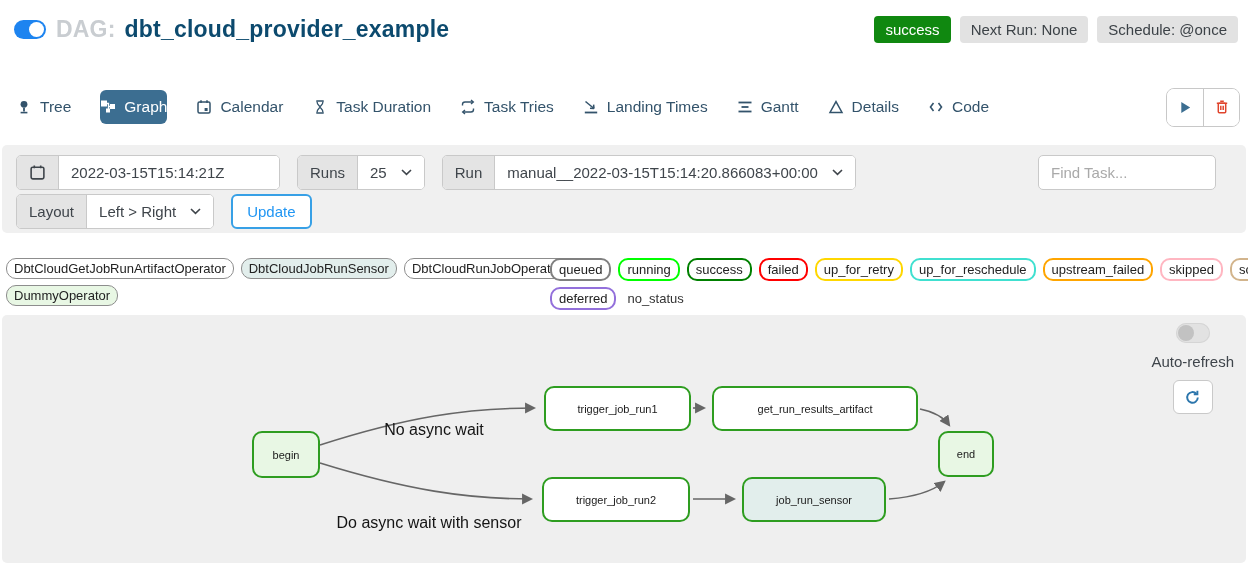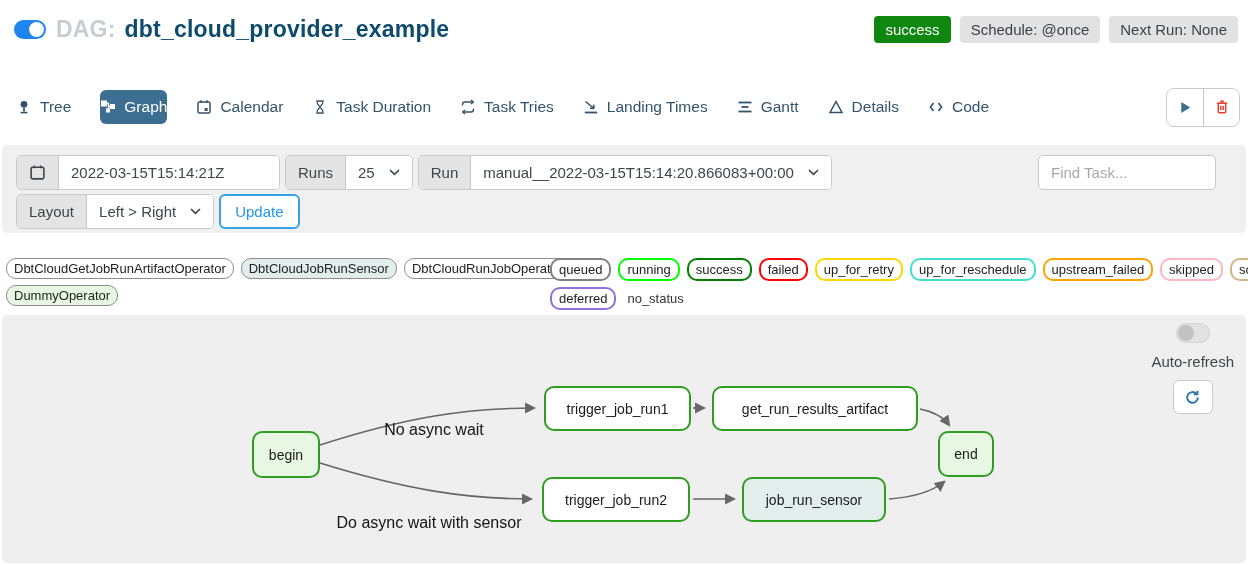--- a/index.html
+++ b/index.html
@@ -22,21 +22,21 @@
   .tabbar{position:absolute;top:88px;left:16px;right:8px;height:38px;display:flex;align-items:center;gap:29px;}
   .tab{display:flex;align-items:center;gap:8px;font-size:15.5px;color:#33536b;cursor:pointer;text-decoration:none;}
   .tab.active{color:#fff;border-radius:6px;padding:8px 0;}
   .ticon{display:flex;align-items:center;}
   .tab-actions{margin-left:auto;display:flex;border:1px solid #c8c8c8;border-radius:8px;overflow:hidden;background:#fff;}
   .tab-actions button{width:36px;height:37px;background:#fff;border:0;display:flex;align-items:center;justify-content:center;cursor:pointer;}
   .tab-actions button + button{border-left:1px solid #c8c8c8;}
 
   
   .filter-panel{position:absolute;top:145px;left:2px;right:2px;height:88px;background:#f0f0f0;border-radius:5px;box-sizing:border-box;padding:10px 14px 4px;}
-  .filter-row{display:flex;gap:5px;height:35px;margin-bottom:4px;position:relative;align-items:stretch;}
+  .filter-row{display:flex;gap:17px;height:35px;margin-bottom:4px;position:relative;align-items:stretch;}
   .input-group{display:flex;border:1px solid #c9c9c9;border-radius:5px;overflow:hidden;background:#fff;height:35px;box-sizing:border-box;}
   .addon{background:#e4e4e4;border-right:1px solid #c9c9c9;padding:0 12px;display:flex;align-items:center;font-size:15px;color:#3f454b;white-space:nowrap;}
   .text-input{border:0;outline:none;padding:0 12px;font-size:15px;color:#3f454b;font-family:"Liberation Sans",sans-serif;background:#fff;}
   .sel{display:flex;align-items:center;gap:14px;padding:0 12px;font-size:15px;color:#3f454b;cursor:pointer;background:#fff;white-space:nowrap;}
   .find-task{position:absolute;right:16px;top:0;width:178px;height:35px;box-sizing:border-box;border:1px solid #c9c9c9;border-radius:5px;padding:0 12px;font-size:15px;color:#3f454b;font-family:"Liberation Sans",sans-serif;outline:none;}
   .find-task::placeholder{color:#a9a9a9;}
   .update-btn{background:#fff;border:2px solid #37a0e6;border-radius:6px;color:#2196f3;font-size:15px;font-weight:500;padding:0 14px;height:35px;cursor:pointer;font-family:"Liberation Sans",sans-serif;}
 
   
   .legend{position:absolute;top:258px;left:6px;right:6px;display:flex;align-items:flex-start;}
@@ -48,38 +48,38 @@
   .pill.plain{border:0;padding:2px 4px;color:#333;}
 
   
   .graph-panel{position:absolute;top:315px;left:2px;right:2px;height:248px;background:#efefef;border-radius:5px;}
   .graph-controls{position:absolute;top:8px;right:12px;display:flex;align-items:center;gap:10px;z-index:3;flex-direction:column;}
   .ar-toggle{width:34px;height:20px;border-radius:10px;background:#e2e2e2;position:relative;display:inline-block;cursor:pointer;box-shadow:inset 0 0 0 1px #d5d5d5;}
   .ar-knob{position:absolute;left:2px;top:2px;width:16px;height:16px;border-radius:50%;background:#c2c2c2;}
   .ar-label{font-size:15px;color:#3f454b;}
   .refresh-btn{width:40px;height:34px;background:#fff;border:1px solid #c9c9c9;border-radius:6px;display:flex;align-items:center;justify-content:center;cursor:pointer;}
   .edges{position:absolute;left:0;top:0;width:100%;height:100%;}
-  .node{position:absolute;display:flex;align-items:center;justify-content:center;border:2.5px solid;border-radius:10px;font-size:14px;font-weight:500;color:#1a1a1a;box-sizing:border-box;cursor:pointer;z-index:2;white-space:nowrap;}
+  .node{position:absolute;display:flex;align-items:center;justify-content:center;border:2.5px solid;border-radius:10px;font-size:11px;font-weight:500;color:#1a1a1a;box-sizing:border-box;cursor:pointer;z-index:2;white-space:nowrap;}
   .edge-label{position:absolute;transform:translateX(-50%);font-size:16px;color:#141414;white-space:nowrap;z-index:1;}
 </style>
 </head>
 <body>
 
 <header class="dag-header">
   <span class="toggle" style="background-color: rgb(29, 132, 240);">
       <span class="knob"></span>
     </span>
   <h1 class="dag-title">
     <span class="dag-label">DAG:</span>
     <span class="dag-name">dbt_cloud_provider_example</span>
   </h1>
   <div class="header-badges">
     <span class="badge badge-success" style="background-color: rgb(16, 136, 16);">success</span>
+    <span class="badge badge-gray">Next Run: None</span>
     <span class="badge badge-gray">Schedule: @once</span>
-    <span class="badge badge-gray">Next Run: None</span>
   </div>
 </header>
 
 <nav class="tabbar">
   <a class="tab">
     <span class="ticon">
         <svg width="16" height="16" viewBox="0 0 16 16">
           <circle cx="8" cy="5.3" r="3.4" fill="currentColor"></circle>
           <path d="M8 8.7 V12.6" stroke="currentColor" stroke-width="1.8" fill="none"></path>
           <path d="M4.6 13.6 H11.4" stroke="currentColor" stroke-width="1.6" fill="none"></path>

